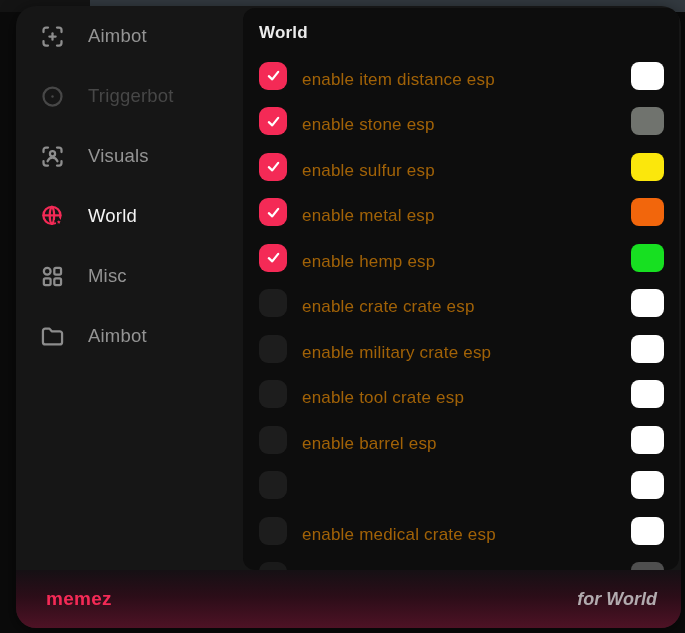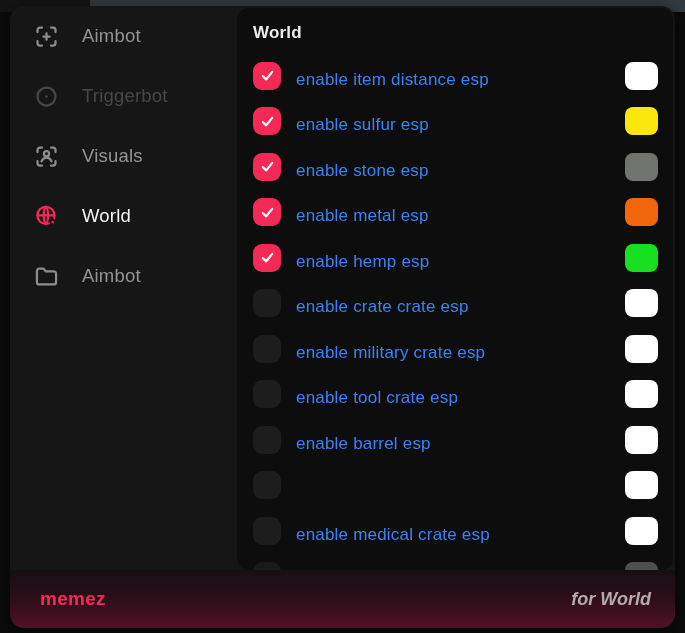--- a/index.html
+++ b/index.html
@@ -11,22 +11,22 @@
     -webkit-font-smoothing:antialiased;
   }
   .desktop-strip{
     position:absolute;top:0;left:0;width:685px;height:12px;
     background:#333a40;
   }
   .desktop-strip-left{
     position:absolute;top:0;left:0;width:90px;height:12px;background:#141414;
   }
   .menu{
-    position:absolute;left:10px;top:6px;width:665px;height:622px;
-    background:#161616;border-radius:14px;overflow:hidden;
+    position:absolute;left:16px;top:6px;width:665px;height:622px;
+    background:#161616;border-radius:20px;overflow:hidden;
     display:flex;flex-direction:column;
     box-shadow:0 4px 18px rgba(0,0,0,.55);
   }
   .menu-body{display:flex;flex:1 1 auto;height:564px;}
   
   .sidebar{flex:0 0 227px;padding-top:0;}
   .sb-item{
     height:60px;display:flex;align-items:center;gap:22px;
     padding-left:23px;cursor:pointer;color:#949494;
   }
@@ -53,21 +53,21 @@
   }
   .checkbox{
     width:28px;height:28px;border-radius:9px;flex:0 0 28px;
     background:#1d1d1d;display:flex;align-items:center;justify-content:center;
     cursor:pointer;
   }
   .checkbox.checked{background:var(--accent);}
   .checkbox svg{width:17px;height:17px;display:none;}
   .checkbox.checked svg{display:block;}
   .row-label{
-    margin-left:15px;color:#3b82f6;font-size:17px;letter-spacing:.2px;margin-top:8px;
+    margin-left:15px;color:#a16207;font-size:17px;letter-spacing:.2px;margin-top:8px;
   }
   .swatch{
     margin-left:auto;width:33px;height:28px;border-radius:8px;
     background:#fff;cursor:pointer;
   }
   .row.ghost .checkbox{background:#1a1a1a;}
   .row.ghost .swatch{background:#4f4f4f;}
   
   .footer{
     flex:0 0 58px;display:flex;align-items:center;justify-content:space-between;
@@ -132,20 +132,31 @@
               <path d="M11.5 3.4c2.6 2.2 2.6 13 0 15.2"></path>
               <path d="M11.5 3.4c-2.6 2.2-2.6 13 0 15.2"></path>
               <path d="M17.6 13.6l1 2 2.2.3-1.6 1.55.38 2.2-1.98-1.05-1.98 1.05.38-2.2-1.6-1.55 2.2-.3z" fill="currentColor" stroke="#161616" stroke-width="1.4"></path>
             </svg>
           </span>
     <span class="sb-label">World</span>
   </div>
         <div class="sb-item">
     <span class="sb-icon">
             <svg viewBox="0 0 24 24" fill="none" stroke="currentColor" stroke-width="2" stroke-linecap="round" stroke-linejoin="round">
+              <circle cx="7.3" cy="7.3" r="3"></circle>
+              <rect x="13.6" y="4.3" width="6" height="6" rx="1.4"></rect>
+              <rect x="4.3" y="13.6" width="6" height="6" rx="1.4"></rect>
+              <rect x="13.6" y="13.6" width="6" height="6" rx="1.4"></rect>
+            </svg>
+          </span>
+    <span class="sb-label">Misc</span>
+  </div>
+        <div class="sb-item">
+    <span class="sb-icon">
+            <svg viewBox="0 0 24 24" fill="none" stroke="currentColor" stroke-width="2" stroke-linecap="round" stroke-linejoin="round">
               <path d="M3.5 7a2 2 0 0 1 2-2h3.8l2 2.4h7.2a2 2 0 0 1 2 2V17a2 2 0 0 1-2 2h-13a2 2 0 0 1-2-2z"></path>
             </svg>
           </span>
     <span class="sb-label">Aimbot</span>
   </div>
       </nav>
 
     <section class="panel">
       <div class="panel-title">World</div>
       <div class="rows" id="rows">
@@ -158,31 +169,31 @@
     </span>
     <span class="row-label">enable item distance esp</span>
     <span class="swatch" style="background: rgb(255, 255, 255);"></span>
   </div>
           <div class="row">
     <span class="checkbox checked">
       <svg viewBox="0 0 20 20" fill="none" stroke="#ffffff" stroke-width="2.6" stroke-linecap="round" stroke-linejoin="round">
                 <polyline points="4.5 10.8 8.5 14.5 15.5 5.8"></polyline>
               </svg>
     </span>
+    <span class="row-label">enable stone esp</span>
+    <span class="swatch" style="background: rgb(112, 115, 110);"></span>
+  </div>
+          <div class="row">
+    <span class="checkbox checked">
+      <svg viewBox="0 0 20 20" fill="none" stroke="#ffffff" stroke-width="2.6" stroke-linecap="round" stroke-linejoin="round">
+                <polyline points="4.5 10.8 8.5 14.5 15.5 5.8"></polyline>
+              </svg>
+    </span>
     <span class="row-label">enable sulfur esp</span>
     <span class="swatch" style="background: rgb(251, 231, 12);"></span>
-  </div>
-          <div class="row">
-    <span class="checkbox checked">
-      <svg viewBox="0 0 20 20" fill="none" stroke="#ffffff" stroke-width="2.6" stroke-linecap="round" stroke-linejoin="round">
-                <polyline points="4.5 10.8 8.5 14.5 15.5 5.8"></polyline>
-              </svg>
-    </span>
-    <span class="row-label">enable stone esp</span>
-    <span class="swatch" style="background: rgb(112, 115, 110);"></span>
   </div>
           <div class="row">
     <span class="checkbox checked">
       <svg viewBox="0 0 20 20" fill="none" stroke="#ffffff" stroke-width="2.6" stroke-linecap="round" stroke-linejoin="round">
                 <polyline points="4.5 10.8 8.5 14.5 15.5 5.8"></polyline>
               </svg>
     </span>
     <span class="row-label">enable metal esp</span>
     <span class="swatch" style="background: rgb(242, 102, 12);"></span>
   </div>

